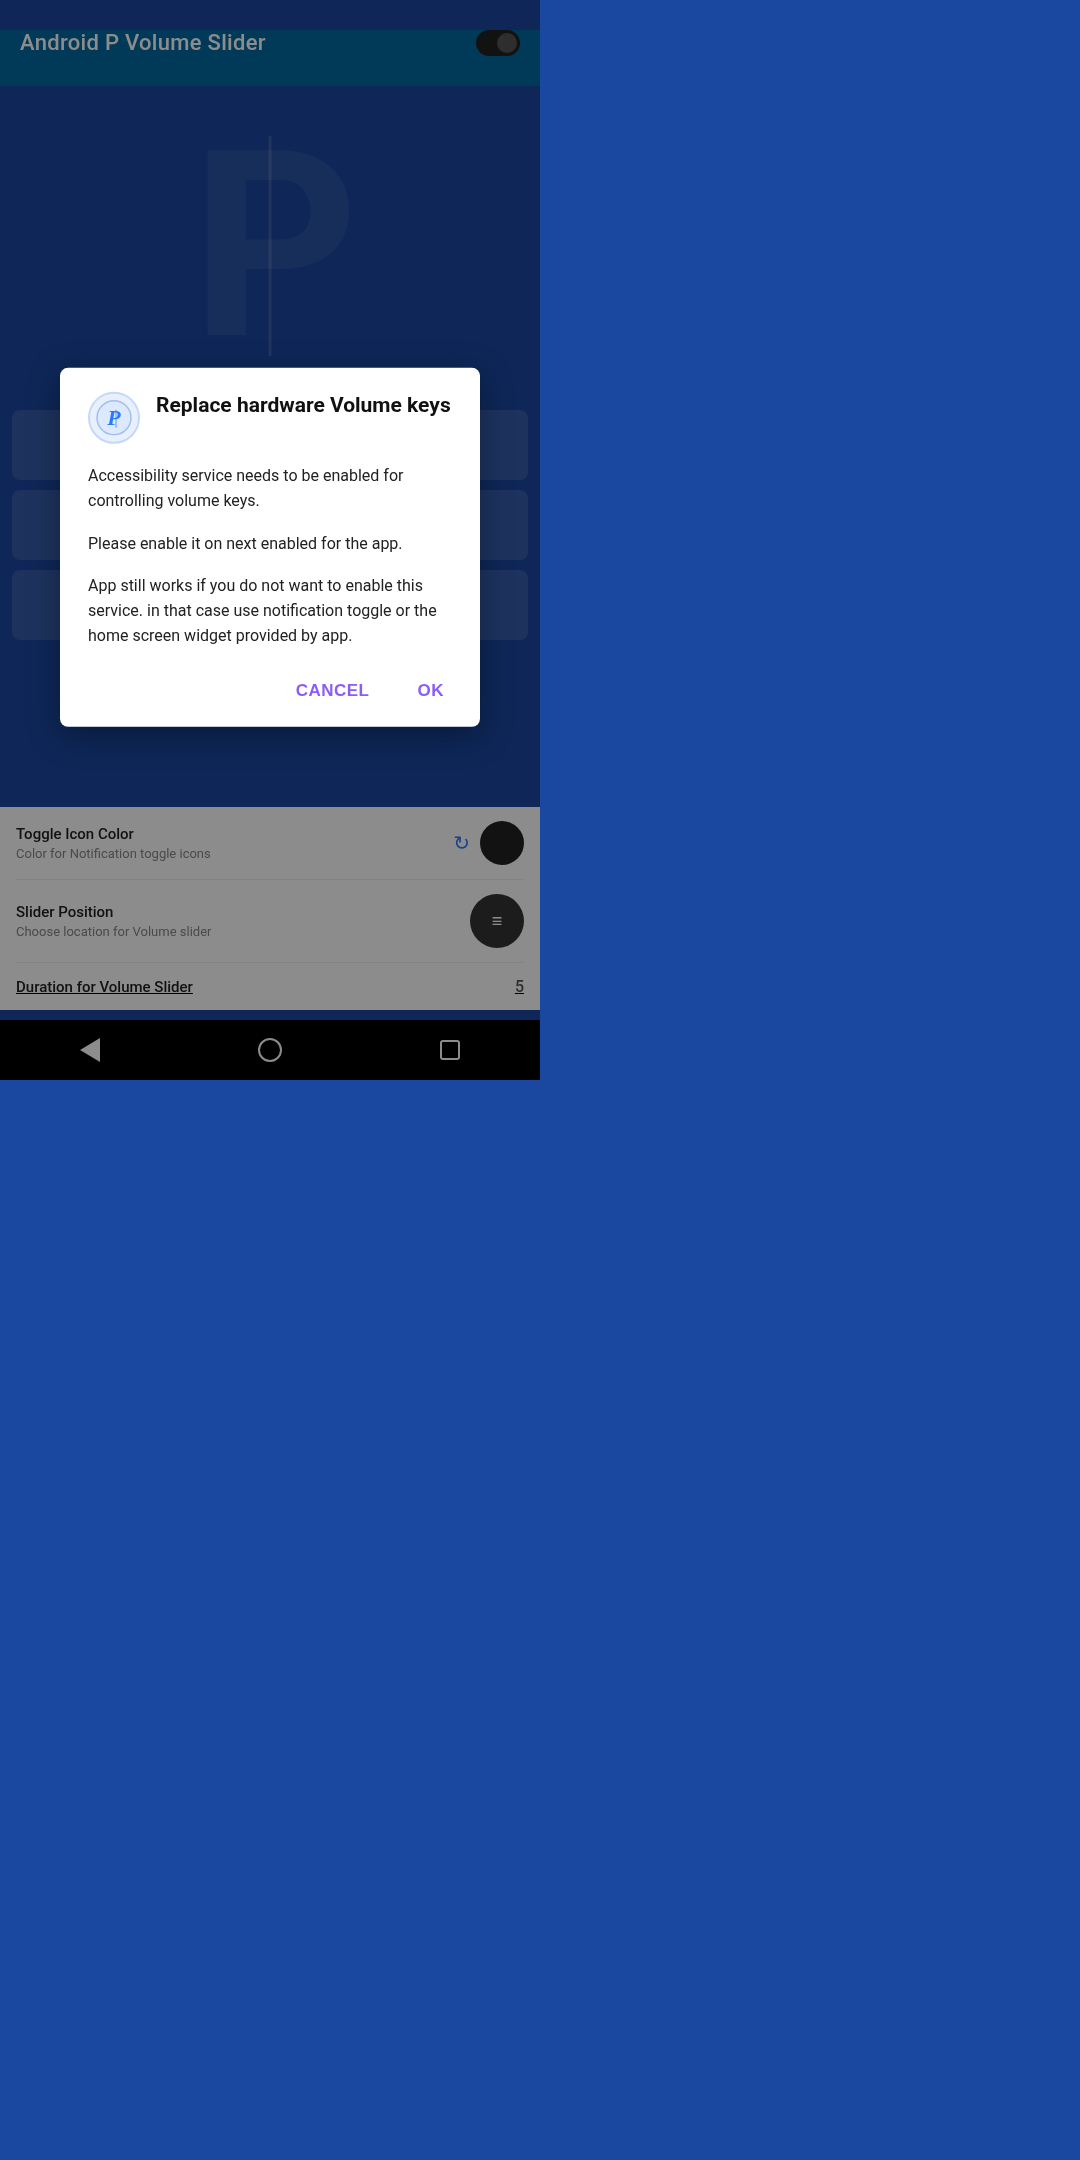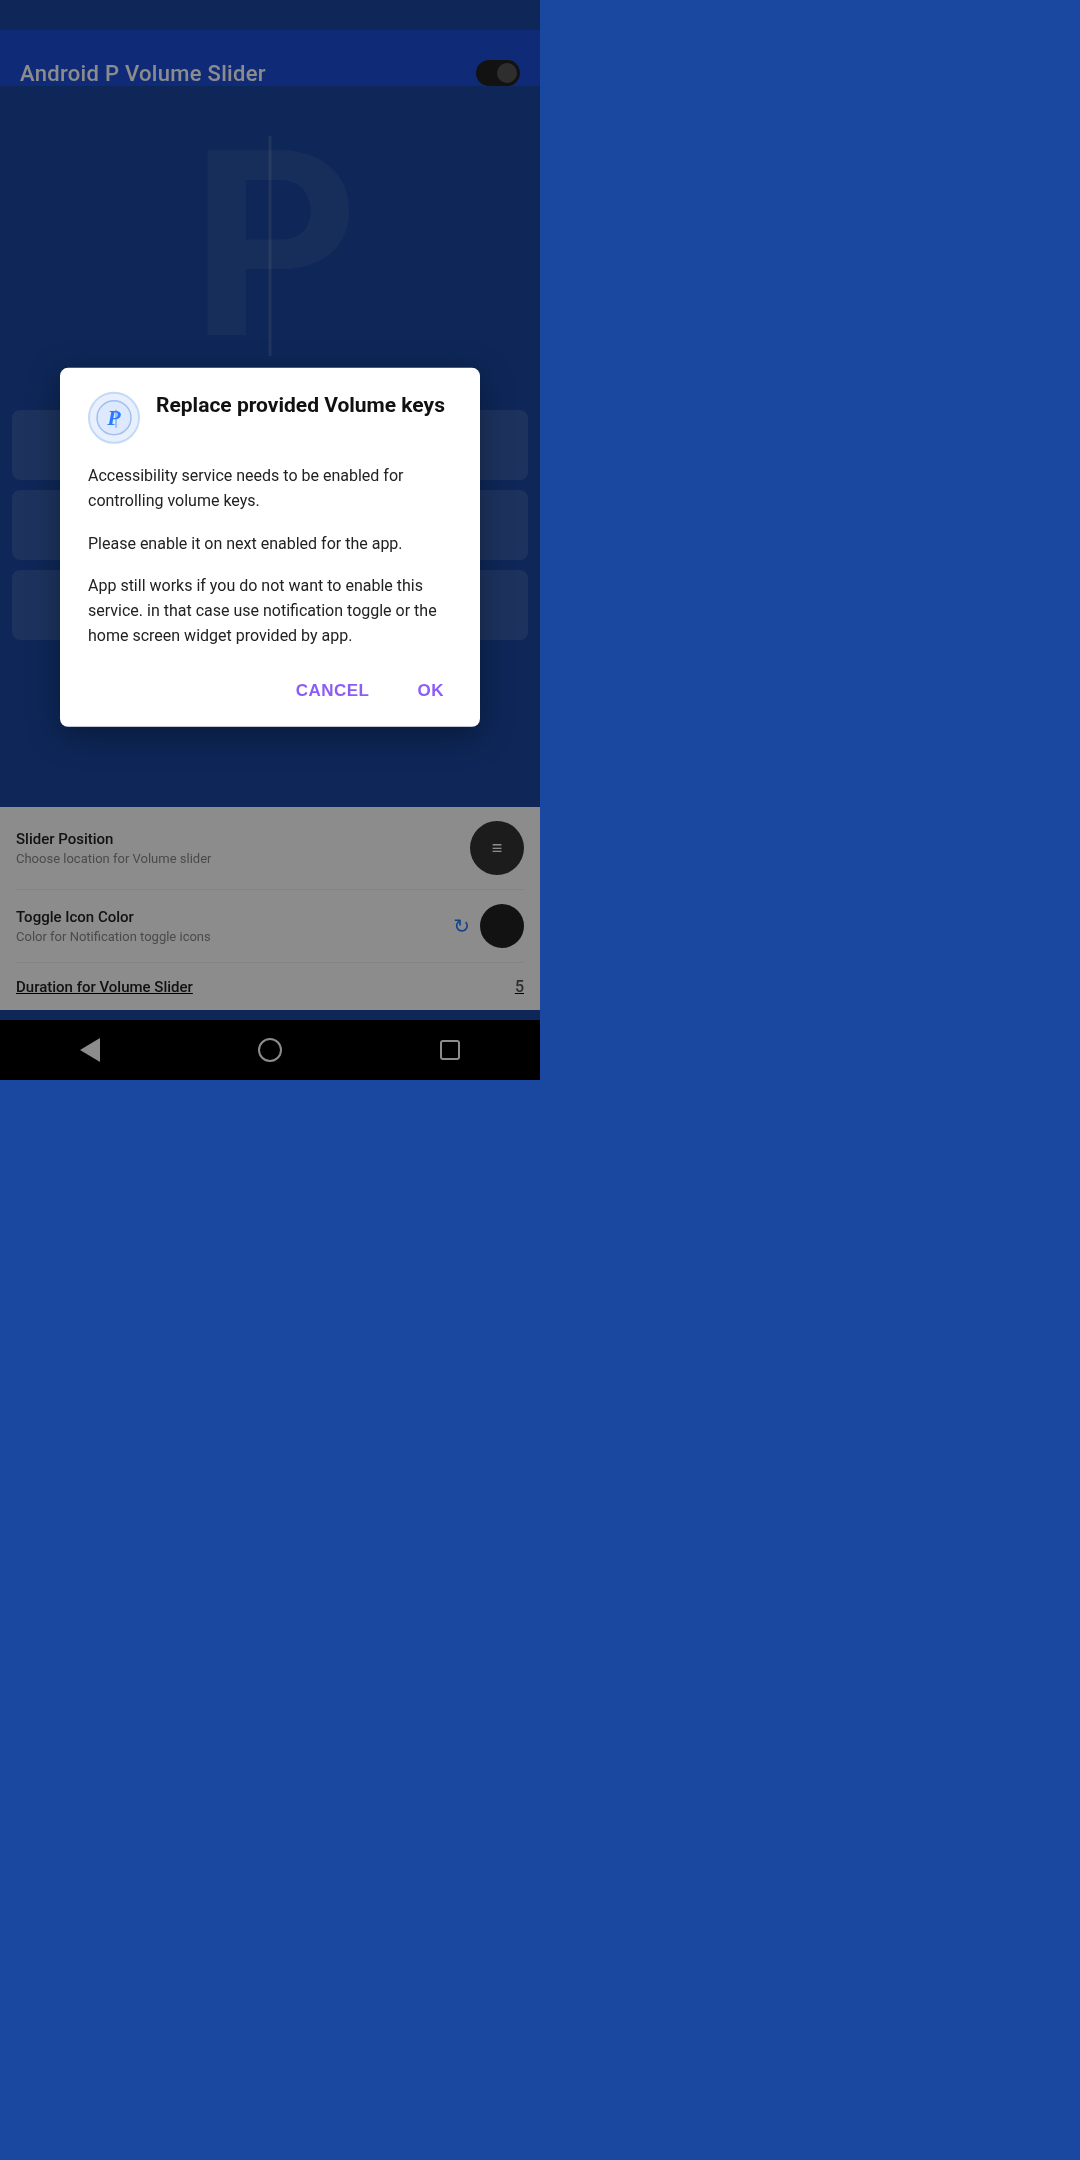--- a/index.html
+++ b/index.html
@@ -46,23 +46,23 @@
       top: 0; left: 0;
       z-index: 0;
     }
 
     
     .app-header {
       position: absolute;
       top: 30px;
       left: 0; right: 0;
       height: 56px;
-      background: #1d4ed8;
-      display: flex;
-      align-items: flex-end;
+      background: #0369a1;
+      display: flex;
+      align-items: flex-start;
       justify-content: space-between;
       padding: 0 20px;
       z-index: 1;
     }
     .app-title {
       color: #fff;
       font-size: 22px;
       font-weight: 500;
       letter-spacing: 0.3px;
     }
@@ -327,38 +327,38 @@
 <div class="bg-cards">
   <div class="bg-card"></div>
   <div class="bg-card"></div>
   <div class="bg-card"></div>
 </div>
 
 <div class="bottom-settings">
 
   <div class="setting-row">
     <div>
+      <div class="setting-label">Toggle Icon Color</div>
+      <div class="setting-sub">Color for Notification toggle icons</div>
+    </div>
+    <div class="setting-right">
+      <span class="refresh-icon">↻</span>
+      <div class="dark-circle"></div>
+    </div>
+  </div>
+
+  <div class="setting-row">
+    <div>
       <div class="setting-label">Slider Position</div>
       <div class="setting-sub">Choose location for Volume slider</div>
     </div>
     <div class="setting-right">
       <div class="menu-circle">
         ≡
       </div>
-    </div>
-  </div>
-
-  <div class="setting-row">
-    <div>
-      <div class="setting-label">Toggle Icon Color</div>
-      <div class="setting-sub">Color for Notification toggle icons</div>
-    </div>
-    <div class="setting-right">
-      <span class="refresh-icon">↻</span>
-      <div class="dark-circle"></div>
     </div>
   </div>
 
   <div class="setting-row" style="border-bottom:none;text-decoration:underline;">
     <div>
       <div class="setting-label">Duration for Volume Slider</div>
     </div>
     <div class="setting-right">
       <span class="badge-num">5</span>
     </div>
@@ -382,21 +382,21 @@
 <div class="dialog">
   <div class="dialog-body">
     <div class="dialog-header">
       <div class="dialog-icon">
         <svg width="36" height="36" viewBox="0 0 36 36">
           <circle cx="18" cy="18" r="17" fill="#dde9ff" stroke="#a0bfef" stroke-width="1.5"></circle>
           <text x="18" y="25" text-anchor="middle" font-size="22" font-weight="700" fill="#2979ff" font-style="italic" font-family="serif">P</text>
           <line x1="20" y1="10" x2="20" y2="28" stroke="#2979ff" stroke-width="1.5" opacity="0.5"></line>
         </svg>
       </div>
-      <div class="dialog-title">Replace provided Volume keys</div>
+      <div class="dialog-title">Replace hardware Volume keys</div>
     </div>
 
     <p class="dialog-text">Accessibility service needs to be enabled for controlling volume keys.</p>
     <p class="dialog-text">Please enable it on next enabled for the app.</p>
     <p class="dialog-text" style="margin-bottom:4px;">App still works if you do not want to enable this service. in that case use notification toggle or the home screen widget provided by app.</p>
   </div>
 
   <div class="dialog-footer">
     <button class="dialog-btn">CANCEL</button>
     <button class="dialog-btn">OK</button>

